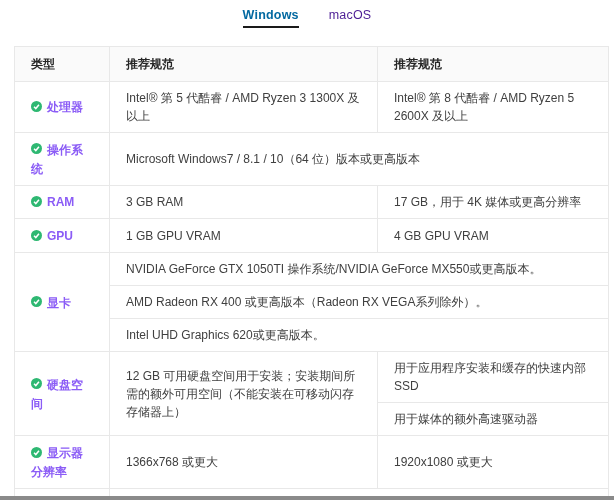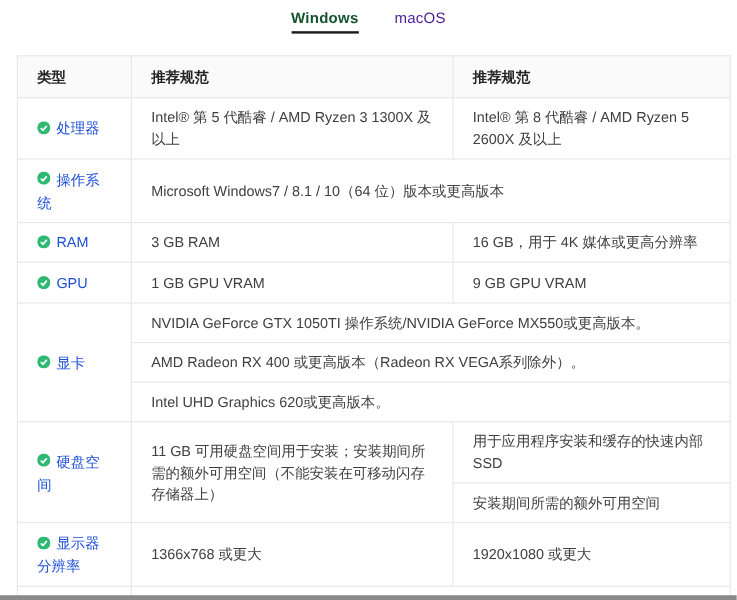--- a/index.html
+++ b/index.html
@@ -27,21 +27,21 @@
     box-sizing: border-box;
   }
   .tab {
     font-size: 12.5px;
     color: #4c1d95;
     padding-bottom: 4px;
     cursor: pointer;
     letter-spacing: 0.2px;
   }
   .tab.active {
-    color: #14532d;
+    color: #0369a1;
     font-weight: bold;
     border-bottom: 2px solid #1a1a1a;
   }
   
   table.req {
     position: absolute;
     left: 14px;
     top: 46px;
     width: 594px;
     border-collapse: collapse;
@@ -63,22 +63,22 @@
     font-weight: bold;
     padding: 8px 16px;
   }
   th.col-type, td.label-cell { padding-left: 12px; padding-right: 6px; }
   .label-cell {
     white-space: nowrap;
     color: #262626;
     font-weight: bold;
   }
   .label-cell .label-text {
-    font-weight: normal;
-    color: #1d4ed8;
+    font-weight: bold;
+    color: #8b5cf6;
     margin-left: 5px;
     font-size: 12px;
     white-space: normal;
     vertical-align: middle;
   }
   .check {
     display: inline-block;
     width: 11px;
     height: 11px;
     vertical-align: middle;
@@ -149,34 +149,34 @@
       <tr>
         <td class="label-cell">
           <span class="check">
             <svg viewBox="0 0 16 16" width="11" height="11">
                 <circle cx="8" cy="8" r="8" fill="#2eb872"></circle>
                 <path d="M4.4 8.4 L7 11 L11.6 5.6" stroke="#ffffff" stroke-width="2.2" fill="none"></path>
               </svg>
           </span><span class="label-text">RAM</span>
         </td>
         <td>3 GB RAM</td>
-        <td>16 GB，用于 4K 媒体或更高分辨率</td>
+        <td>17 GB，用于 4K 媒体或更高分辨率</td>
       </tr>
 
       <tr>
         <td class="label-cell">
           <span class="check">
             <svg viewBox="0 0 16 16" width="11" height="11">
                 <circle cx="8" cy="8" r="8" fill="#2eb872"></circle>
                 <path d="M4.4 8.4 L7 11 L11.6 5.6" stroke="#ffffff" stroke-width="2.2" fill="none"></path>
               </svg>
           </span><span class="label-text">GPU</span>
         </td>
         <td>1 GB GPU VRAM</td>
-        <td>9 GB GPU VRAM</td>
+        <td>4 GB GPU VRAM</td>
       </tr>
 
       <tr>
         <td class="label-cell" rowspan="3">
           <span class="check">
             <svg viewBox="0 0 16 16" width="11" height="11">
                 <circle cx="8" cy="8" r="8" fill="#2eb872"></circle>
                 <path d="M4.4 8.4 L7 11 L11.6 5.6" stroke="#ffffff" stroke-width="2.2" fill="none"></path>
               </svg>
           </span><span class="label-text">显卡</span>
@@ -192,25 +192,25 @@
 
       <tr>
         <td class="label-cell" rowspan="2">
           <span class="check">
             <svg viewBox="0 0 16 16" width="11" height="11">
                 <circle cx="8" cy="8" r="8" fill="#2eb872"></circle>
                 <path d="M4.4 8.4 L7 11 L11.6 5.6" stroke="#ffffff" stroke-width="2.2" fill="none"></path>
               </svg>
           </span><span class="label-text">硬盘空间</span>
         </td>
-        <td rowspan="2">11 GB 可用硬盘空间用于安装；安装期间所需的额外可用空间（不能安装在可移动闪存存储器上）</td>
+        <td rowspan="2">12 GB 可用硬盘空间用于安装；安装期间所需的额外可用空间（不能安装在可移动闪存存储器上）</td>
         <td>用于应用程序安装和缓存的快速内部 SSD</td>
       </tr>
       <tr>
-        <td>安装期间所需的额外可用空间</td>
+        <td>用于媒体的额外高速驱动器</td>
       </tr>
 
       <tr>
         <td class="label-cell">
           <span class="check">
             <svg viewBox="0 0 16 16" width="11" height="11">
                 <circle cx="8" cy="8" r="8" fill="#2eb872"></circle>
                 <path d="M4.4 8.4 L7 11 L11.6 5.6" stroke="#ffffff" stroke-width="2.2" fill="none"></path>
               </svg>
           </span><span class="label-text">显示器分辨率</span>

